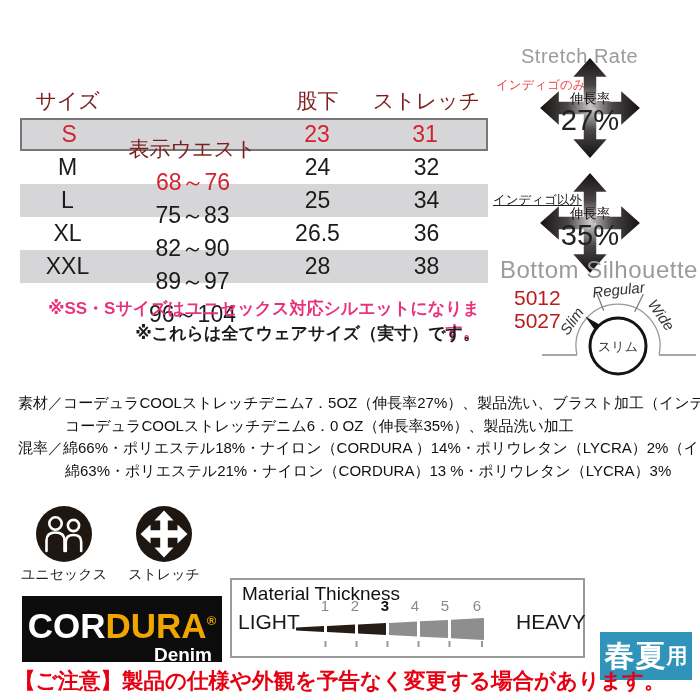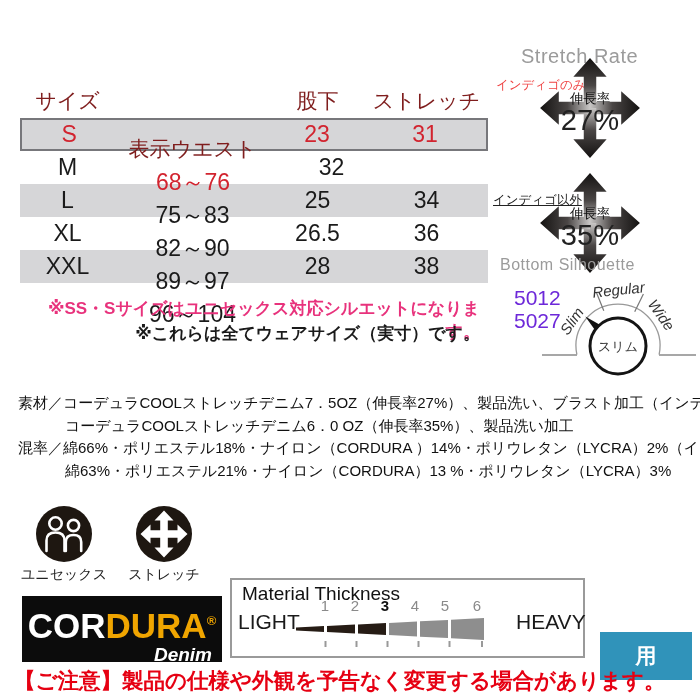--- a/index.html
+++ b/index.html
@@ -19,34 +19,34 @@
   .c1{width:95px;}.c2{width:155px;margin-top:48px;}.c3{width:95px;}.c4{width:123px;}
 
   .note1{left:20px;top:297px;width:460px;text-align:right;font-size:17px;font-weight:700;color:#e8327c;}
   .note2{left:20px;top:322px;width:460px;text-align:right;font-size:17px;font-weight:600;color:#1a1a1a;}
 
   
   .sr-title{left:521px;top:23px;font-size:20px;color:#9b9b9b;letter-spacing:.5px;margin-top:22px;}
   .ind-label-1{left:496px;top:77px;font-size:12.5px;color:#ef4444;}
   .ind-label-2{left:493px;top:192px;font-size:12.5px;color:#222;text-decoration:underline;}
   .arrow-svg{width:104px;height:104px;}
-  .bs-title{left:500px;top:256px;font-size:16px;color:#9b9b9b;letter-spacing:.5px;}
-  .model-nums{left:514px;top:286px;font-size:21px;line-height:23px;color:#6d28d9;}
+  .bs-title{left:500px;top:256px;font-size:24px;color:#9b9b9b;letter-spacing:.5px;}
+  .model-nums{left:514px;top:286px;font-size:21px;line-height:23px;color:#b91c1c;}
 
   
   .materials{left:18px;top:392px;font-size:15px;line-height:22.5px;color:#111;white-space:nowrap;}
   .mat-line.indent{padding-left:47px;}
 
   
   .icon-label{font-size:14px;color:#222;text-align:center;}
   .cordura{left:22px;top:596px;width:200px;height:66px;background:#0c0c0c;}
   .cordura-main{text-align:center;font-weight:800;font-size:35px;line-height:50px;color:#ffffff;letter-spacing:0px;}
   .cordura-main .dura{color:#f0a500;}
   .cordura-reg{font-size:13px;vertical-align:super;color:#f0a500;font-weight:700;}
-  .cordura-sub{text-align:right;padding-right:10px;font-style:italic;font-weight:700;font-size:19px;color:#ffffff;margin-top:-7px;}
+  .cordura-sub{text-align:right;padding-right:10px;font-weight:700;font-size:19px;color:#ffffff;margin-top:-7px;}
 
   .mt-box{left:230px;top:578px;width:355px;height:80px;border:2px solid #9a9a9a;box-sizing:border-box;background:#fff;}
   .mt-title{left:10px;top:3px;font-size:19px;color:#111;}
   .mt-light{left:6px;top:30px;font-size:21px;color:#1a1a1a;}
   .mt-heavy{left:284px;top:30px;font-size:21px;color:#1a1a1a;}
   .mt-scale{left:64px;top:18px;}
 
   .season-badge{left:600px;top:632px;width:92px;height:48px;background:#3093ba;color:#fff;
     display:flex;align-items:center;justify-content:center;font-weight:800;}
   .season-main{font-size:30px;letter-spacing:1px;}
@@ -66,20 +66,21 @@
   </div>
   <div class="trow hl">
     <div class="c1">S</div>
     <div class="c2">68～76</div>
     <div class="c3">23</div>
     <div class="c4">31</div>
   </div>
   <div class="trow">
     <div class="c1">M</div>
     <div class="c2">75～83</div>
+    <div class="c3">24</div>
     <div class="c4">32</div>
   </div>
   <div class="trow gray">
     <div class="c1">L</div>
     <div class="c2">82～90</div>
     <div class="c3">25</div>
     <div class="c4">34</div>
   </div>
   <div class="trow">
     <div class="c1">XL</div>
@@ -205,16 +206,17 @@
       <line x1="60.5" y1="43" x2="60.5" y2="49"></line>
       <line x1="91.5" y1="43" x2="91.5" y2="49"></line>
       <line x1="122.5" y1="43" x2="122.5" y2="49"></line>
       <line x1="153.5" y1="43" x2="153.5" y2="49"></line>
       <line x1="186" y1="43" x2="186" y2="49"></line>
     </g>
   </svg>
 </div>
 
 <div class="abs season-badge">
+  <span class="season-main">春夏</span>
     <span class="season-sub">用</span>
 </div>
 
 <div class="abs notice">【ご注意】製品の仕様や外観を予告なく変更する場合があります。</div>
 
 </body></html>

